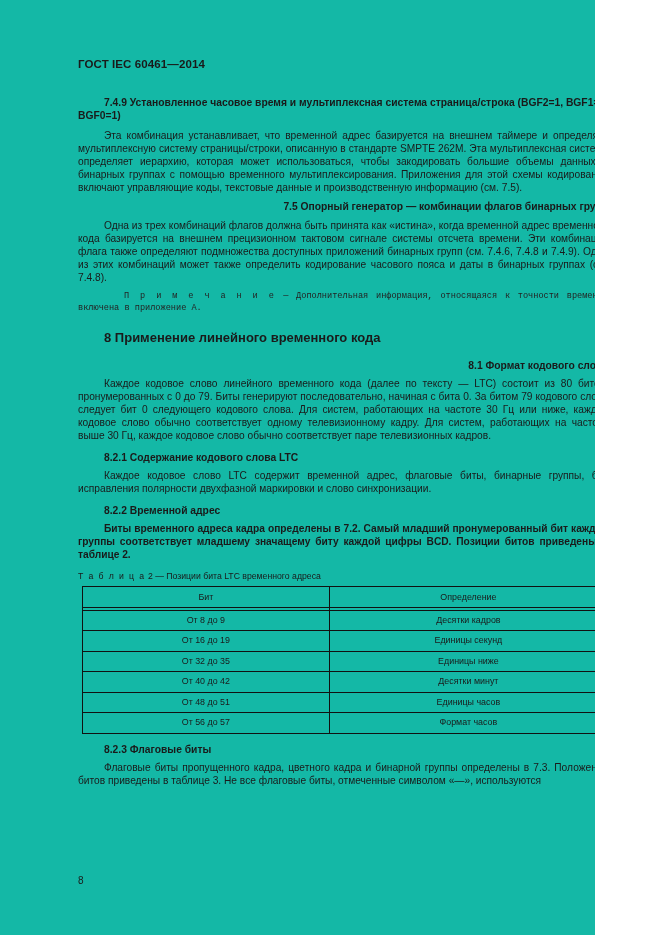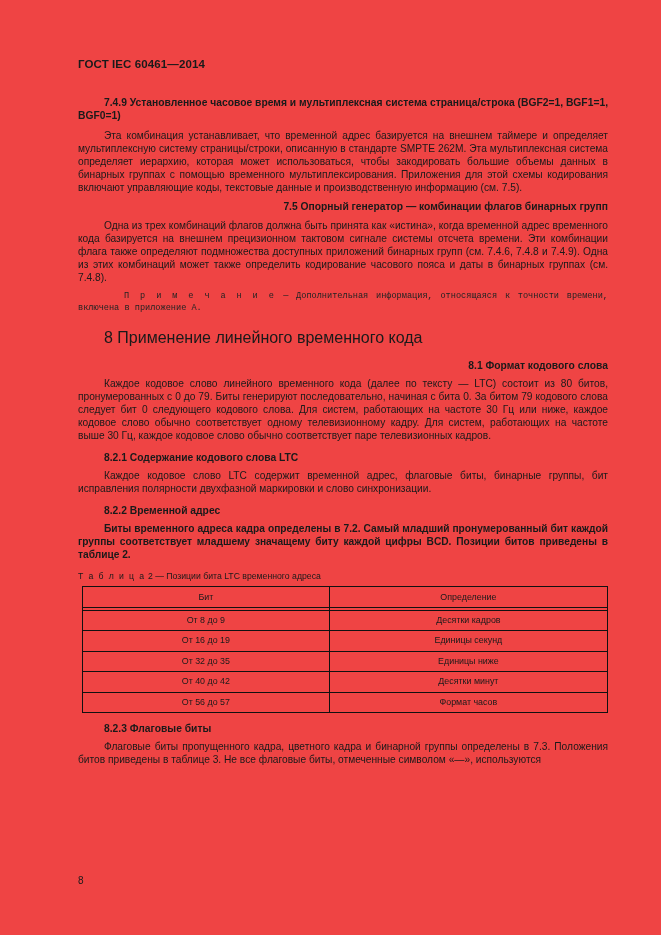--- a/index.html
+++ b/index.html
@@ -6,23 +6,23 @@
     margin: 0;
     padding: 0;
     background: #ffffff;
   }
   body {
     font-family: "Liberation Sans", sans-serif;
     color: #1a1a1a;
   }
   .page {
     position: relative;
-    width: 661px;
+    width: 595px;
     height: 935px;
-    background: #ef4444;
+    background: #14b8a6;
     box-sizing: border-box;
     overflow: hidden;
     padding-left: 6px;
   }
   .content {
     position: absolute;
     left: 78px;
     top: 58px;
     width: 530px;
   }
@@ -55,22 +55,22 @@
     margin: 0 0 5px 0;
     text-indent: 26px;
     line-height: 13.2px;
     text-align: right;
   }
   h3.sub.wrap {
     text-align: justify;
     margin-bottom: 7px;
   }
   h2.clause {
-    font-size: 16px;
-    font-weight: normal;
+    font-size: 13px;
+    font-weight: bold;
     margin: 16px 0 14px 26px;
     line-height: 15px;
   }
   h3.sub2 {
     font-size: 10.3px;
     font-weight: bold;
     margin: 10px 0 6px 0;
     text-indent: 26px;
   }
   p.note {
@@ -196,20 +196,24 @@
         </tr>
         <tr>
           <td>От 32 до 35</td>
           <td>Единицы ниже</td>
         </tr>
         <tr>
           <td>От 40 до 42</td>
           <td>Десятки минут</td>
         </tr>
         <tr>
+          <td>От 48 до 51</td>
+          <td>Единицы часов</td>
+        </tr>
+        <tr>
           <td>От 56 до 57</td>
           <td>Формат часов</td>
         </tr>
       </tbody>
     </table>
 
     <h3 class="sub2">8.2.3  Флаговые биты</h3>
 
     <p class="body">Флаговые биты пропущенного кадра, цветного кадра и бинарной группы определены в 7.3. Положения битов приведены в таблице 3. Не все флаговые биты, отмеченные символом «—», используются</p>
 

